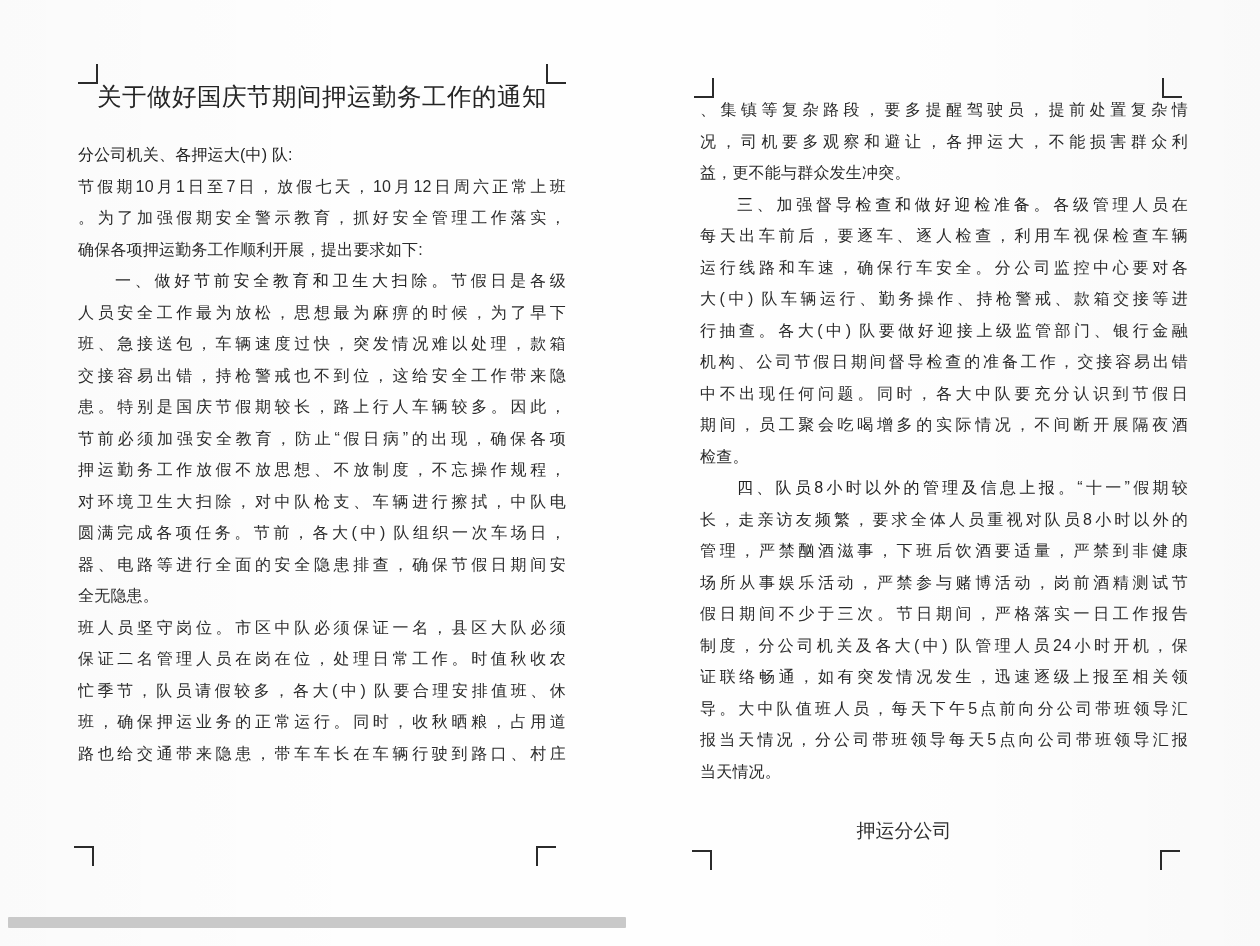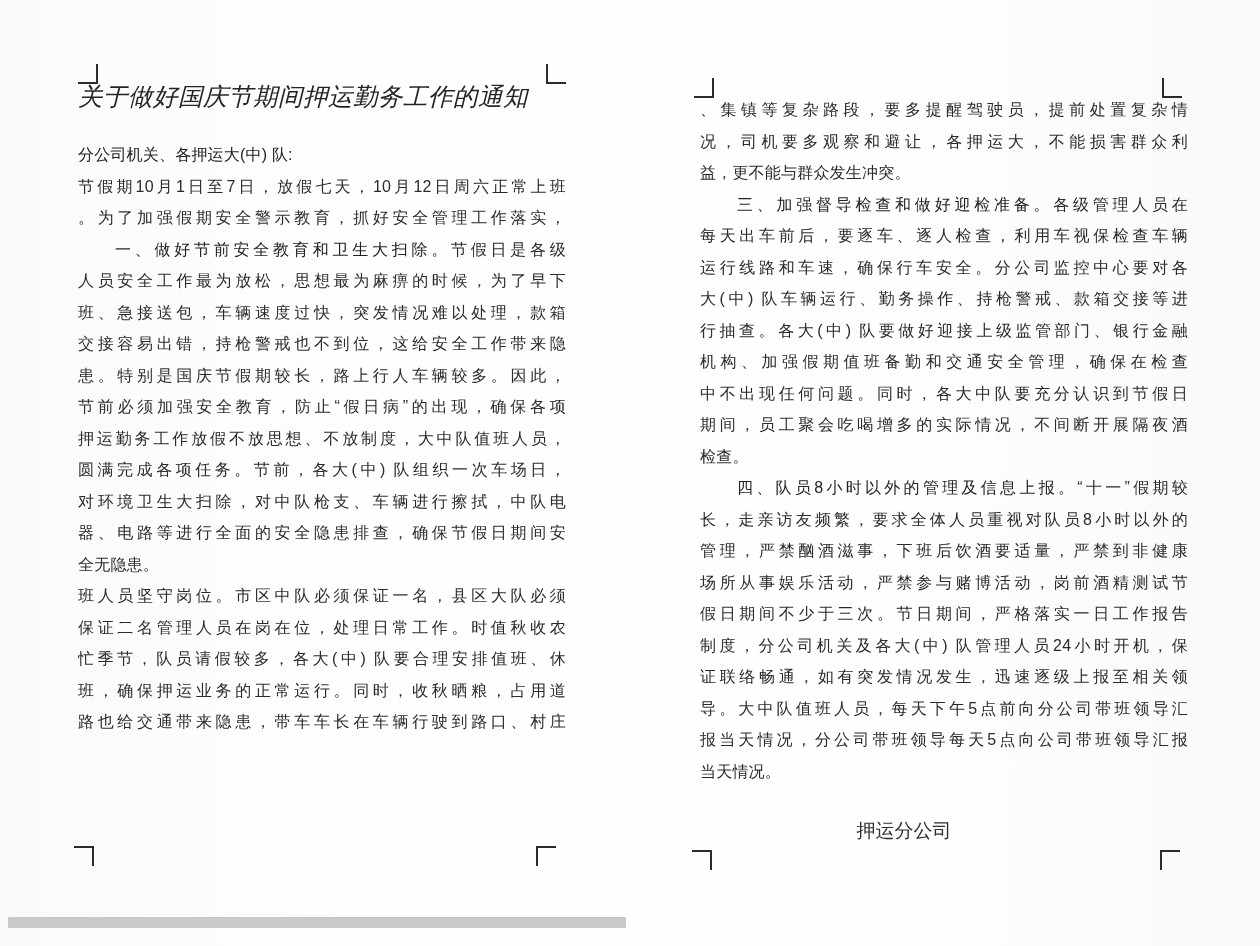--- a/index.html
+++ b/index.html
@@ -13,21 +13,21 @@
   .photo-wash{
     position:absolute;inset:0;
     background:linear-gradient(90deg,rgba(0,0,0,0.015) 0%,rgba(0,0,0,0) 30%,rgba(0,0,0,0) 70%,rgba(0,0,0,0.02) 100%);
     pointer-events:none;
   }
   .page{position:absolute;}
   .page-left{left:78px;top:80px;width:488px;}
   .page-right{left:700px;top:94px;width:488px;}
   .doc-title{
     font-size:24.5px;line-height:34px;letter-spacing:0.5px;
-    text-align:left;margin-bottom:25px;color:#242424;font-style:italic;
+    text-align:center;margin-bottom:25px;color:#242424;
   }
   .body-lines .line{
     font-size:16px;line-height:31.5px;height:31.5px;
     overflow:hidden;text-align:justify;letter-spacing:0.2px;
   }
   .line.just{text-align-last:justify;}
   .line.ind{text-indent:37px;}
   .b{font-weight:normal;color:#222;}
   .signature{
     font-size:19px;line-height:31.5px;text-align:center;
@@ -58,50 +58,51 @@
 <body>
 
 <div class="photo-wash"></div>
 
 <div class="page page-left">
   <div class="doc-title">关于做好国庆节期间押运勤务工作的通知</div>
   <div class="body-lines" id="p1-body">
       <div class="line"><span class="b">分公司机关、各押运大(中) 队:</span></div>
       <div class="line just"><span>节假期10月1日至7日，放假七天，10月12日周六正常上班</span></div>
       <div class="line just"><span>。为了加强假期安全警示教育，抓好安全管理工作落实，</span></div>
+      <div class="line"><span>确保各项押运勤务工作顺利开展，提出要求如下:</span></div>
       <div class="line just ind"><span class="b">一、做好节前安全教育和卫生大扫除。</span><span>节假日是各级</span></div>
       <div class="line just"><span>人员安全工作最为放松，思想最为麻痹的时候，为了早下</span></div>
       <div class="line just"><span>班、急接送包，车辆速度过快，突发情况难以处理，款箱</span></div>
       <div class="line just"><span>交接容易出错，持枪警戒也不到位，这给安全工作带来隐</span></div>
       <div class="line just"><span>患。特别是国庆节假期较长，路上行人车辆较多。因此，</span></div>
       <div class="line just"><span>节前必须加强安全教育，防止“假日病”的出现，确保各项</span></div>
-      <div class="line just"><span>押运勤务工作放假不放思想、不放制度，大中队值班人员，</span></div>
+      <div class="line just"><span>押运勤务工作放假不放思想、不放制度，不忘操作规程，</span></div>
+      <div class="line just"><span>对环境卫生大扫除，对中队枪支、车辆进行擦拭，中队电</span></div>
       <div class="line just"><span>圆满完成各项任务。节前，各大(中) 队组织一次车场日，</span></div>
-      <div class="line just"><span>对环境卫生大扫除，对中队枪支、车辆进行擦拭，中队电</span></div>
       <div class="line just"><span>器、电路等进行全面的安全隐患排查，确保节假日期间安</span></div>
       <div class="line"><span>全无隐患。</span></div>
       <div class="line just"><span>班人员坚守岗位。市区中队必须保证一名，县区大队必须</span></div>
       <div class="line just"><span>保证二名管理人员在岗在位，处理日常工作。时值秋收农</span></div>
       <div class="line just"><span>忙季节，队员请假较多，各大(中) 队要合理安排值班、休</span></div>
       <div class="line just"><span>班，确保押运业务的正常运行。同时，收秋晒粮，占用道</span></div>
       <div class="line just"><span>路也给交通带来隐患，带车车长在车辆行驶到路口、村庄</span></div>
     </div>
 </div>
 
 <div class="page page-right">
   <div class="body-lines" id="p2-body">
       <div class="line just"><span>、集镇等复杂路段，要多提醒驾驶员，提前处置复杂情</span></div>
       <div class="line just"><span>况，司机要多观察和避让，各押运大，不能损害群众利</span></div>
       <div class="line"><span>益，更不能与群众发生冲突。</span></div>
       <div class="line just ind"><span class="b">三、加强督导检查和做好迎检准备。</span><span>各级管理人员在</span></div>
       <div class="line just"><span>每天出车前后，要逐车、逐人检查，利用车视保检查车辆</span></div>
       <div class="line just"><span>运行线路和车速，确保行车安全。分公司监控中心要对各</span></div>
       <div class="line just"><span>大(中) 队车辆运行、勤务操作、持枪警戒、款箱交接等进</span></div>
       <div class="line just"><span>行抽查。各大(中) 队要做好迎接上级监管部门、银行金融</span></div>
-      <div class="line just"><span>机构、加强假期值班备勤和交通安全管理，确保在检查</span></div>
+      <div class="line just"><span>机构、公司节假日期间督导检查的准备工作，交接容易出错</span></div>
       <div class="line just"><span>中不出现任何问题。同时，各大中队要充分认识到节假日</span></div>
       <div class="line just"><span>期间，员工聚会吃喝增多的实际情况，不间断开展隔夜酒</span></div>
       <div class="line"><span>检查。</span></div>
       <div class="line just ind"><span class="b">四、队员8小时以外的管理及信息上报。</span><span>“十一”假期较</span></div>
       <div class="line just"><span>长，走亲访友频繁，要求全体人员重视对队员8小时以外的</span></div>
       <div class="line just"><span>管理，严禁酗酒滋事，下班后饮酒要适量，严禁到非健康</span></div>
       <div class="line just"><span>场所从事娱乐活动，严禁参与赌博活动，岗前酒精测试节</span></div>
       <div class="line just"><span>假日期间不少于三次。节日期间，严格落实一日工作报告</span></div>
       <div class="line just"><span>制度，分公司机关及各大(中) 队管理人员24小时开机，保</span></div>
       <div class="line just"><span>证联络畅通，如有突发情况发生，迅速逐级上报至相关领</span></div>

